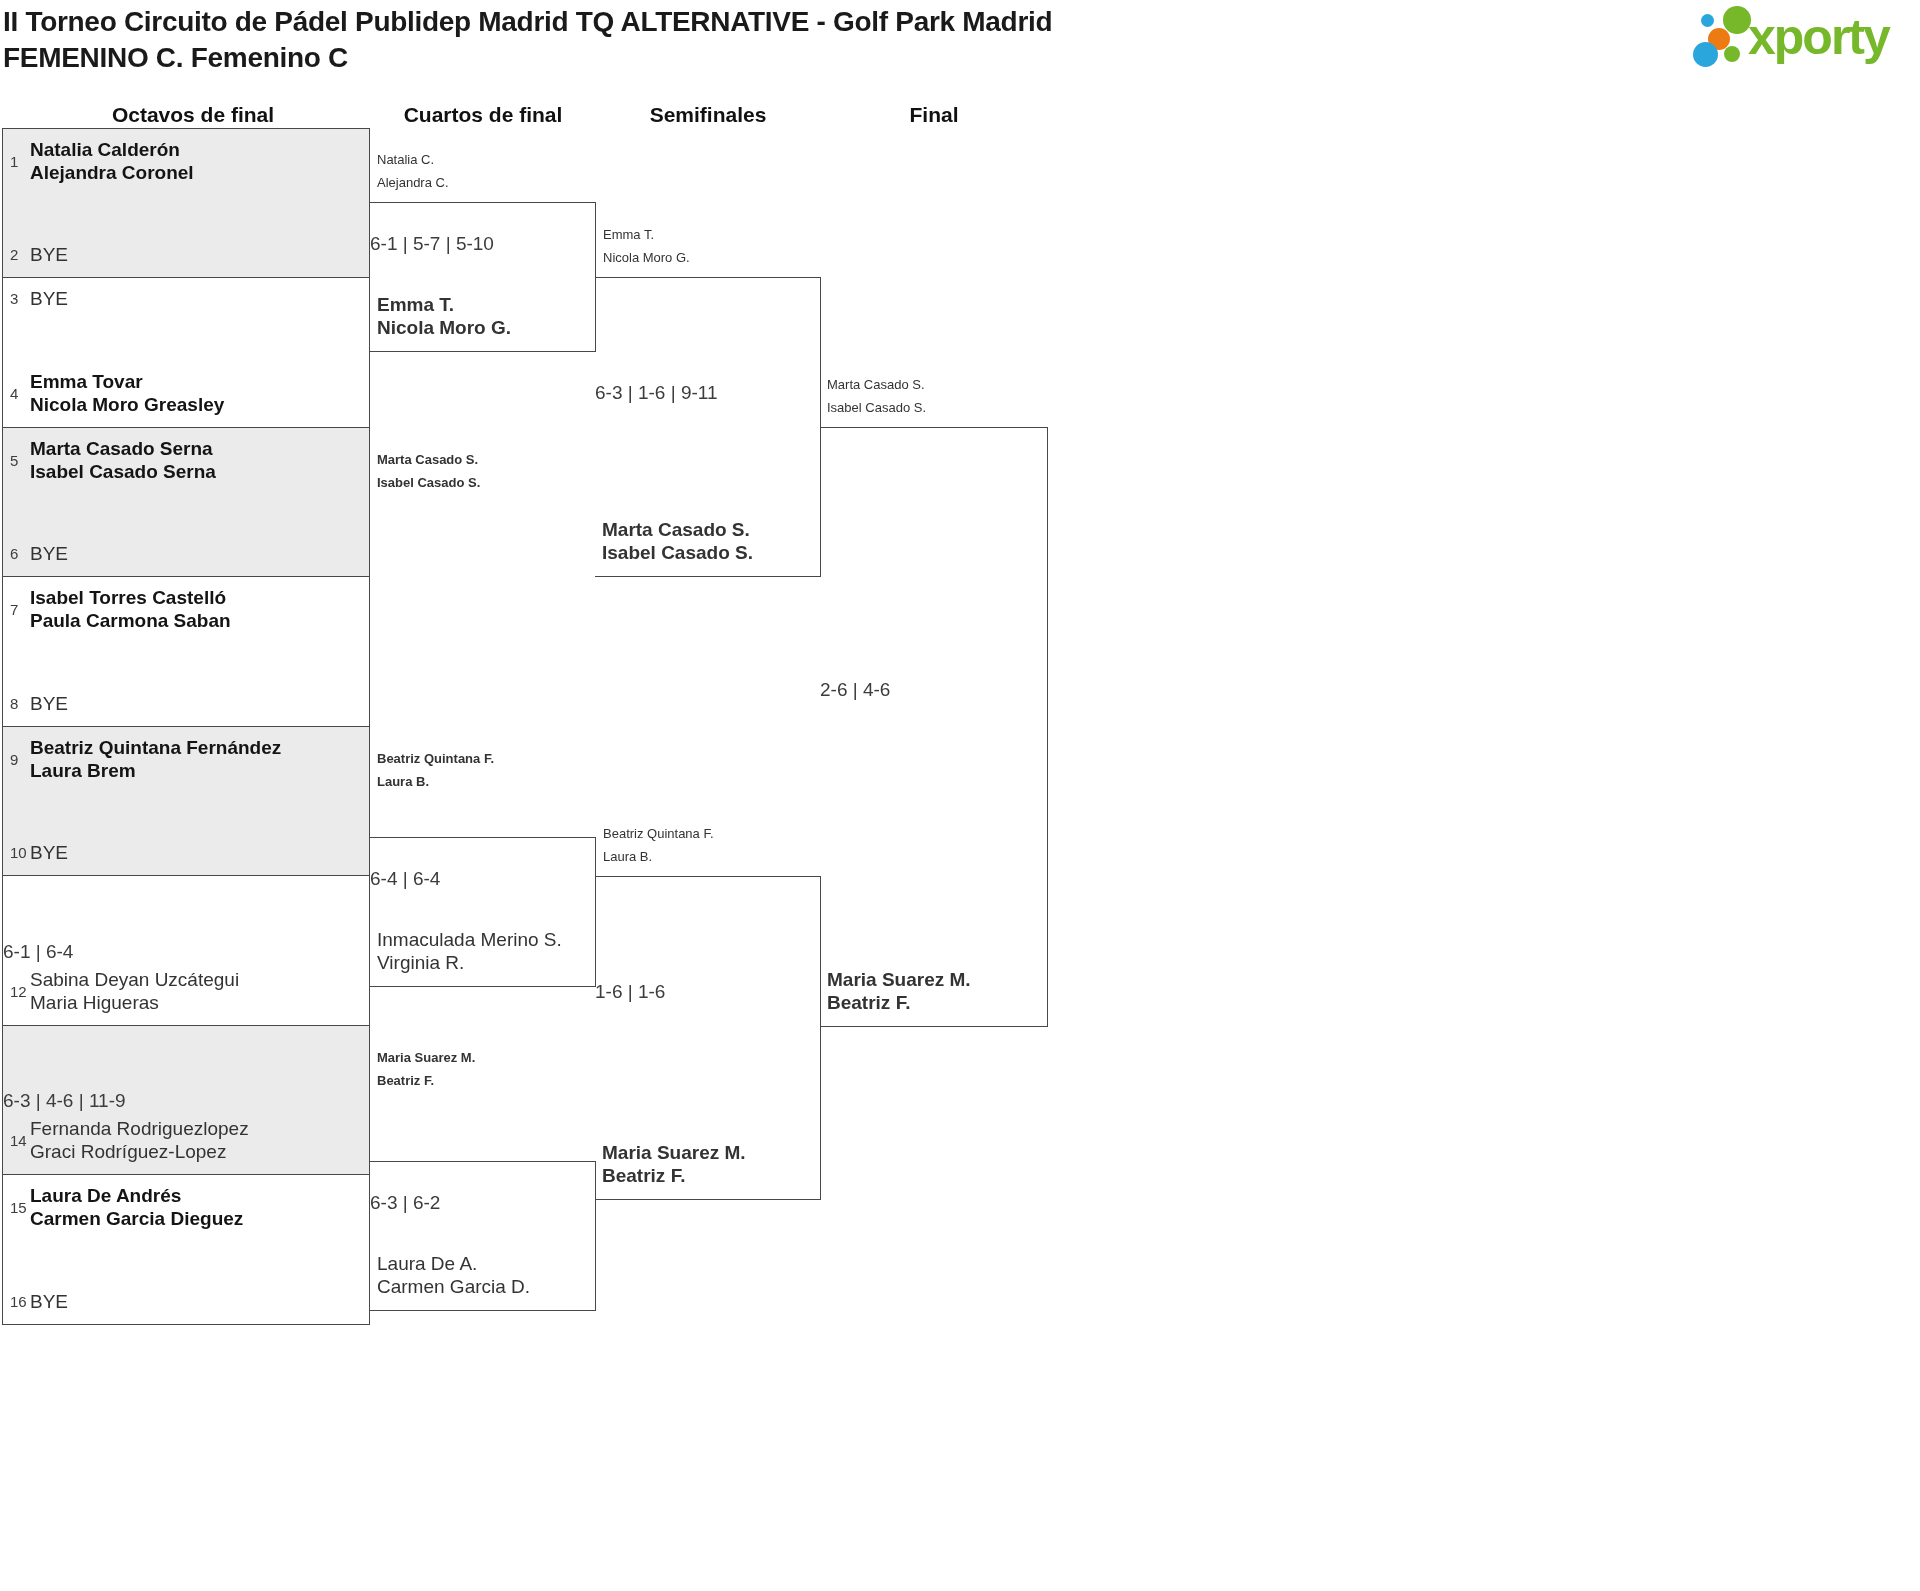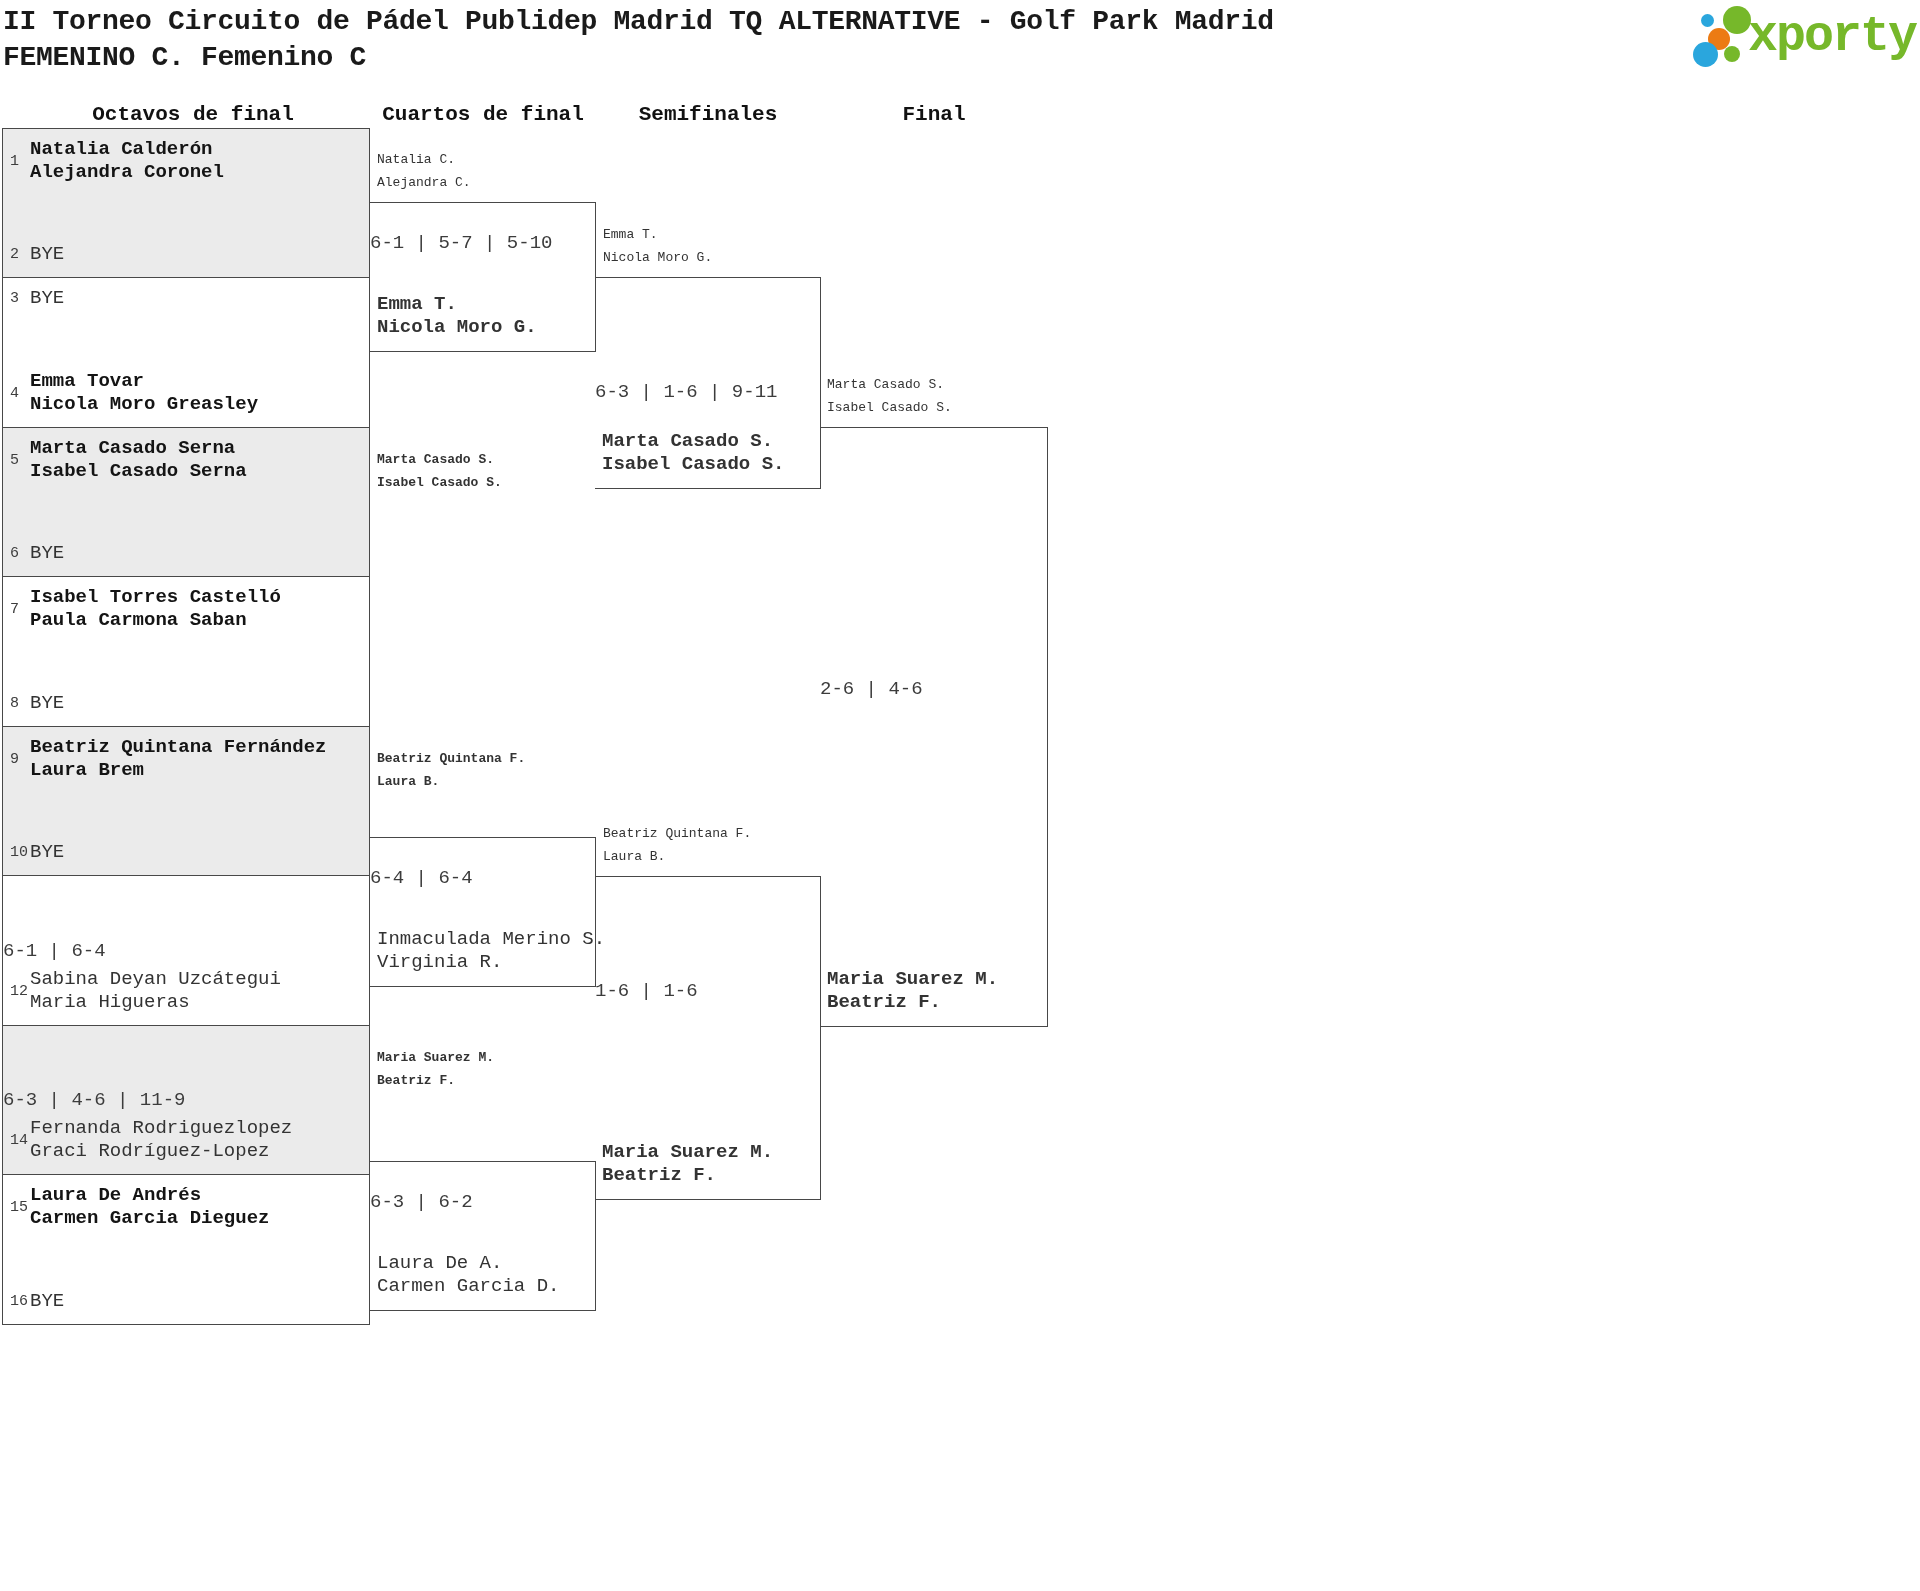--- a/index.html
+++ b/index.html
@@ -1,17 +1,17 @@
 <!DOCTYPE html>
 <html><head>
 <meta charset="utf-8">
 <style>
   html,body{margin:0;padding:0;background:#fff}
   .canvas{position:relative;width:1920px;height:1591px;background:#fff;
-          font-family:Liberation Mono, monospace;overflow:hidden}
+          font-family:Liberation Sans, sans-serif;overflow:hidden}
 
   
   .title{position:absolute;left:3px;top:4px;font-size:28px;font-weight:700;
          color:#1a1a1a;line-height:36px;letter-spacing:-.3px;white-space:nowrap}
   .col-header{position:absolute;top:103px;transform:translateX(-50%);
               font-size:21px;font-weight:700;color:#111;white-space:nowrap}
 
   
   .dot{position:absolute;border-radius:50%}
   .logo-text{position:absolute;left:1748px;top:9px;font-size:50px;line-height:56px;
@@ -236,21 +236,21 @@
     <div class="inlbl">
       <div>Laura De A.</div>
         <div>Carmen Garcia D.</div>
     </div>
   </div>
 
   <div class="lbl" style="left:603px;top:223px">
     <div>Emma T.</div>
       <div>Nicola Moro G.</div>
   </div>
-  <div class="box sf" style="top:277px;height:212px">
+  <div class="box sf" style="top:277px;height:300px">
     <div class="score">6-3 | 1-6 | 9-11</div>
     <div class="inlbl bold">
       <div>Marta Casado S.</div>
         <div>Isabel Casado S.</div>
     </div>
   </div>
 
   <div class="lbl" style="left:603px;top:822px">
     <div>Beatriz Quintana F.</div>
       <div>Laura B.</div>

